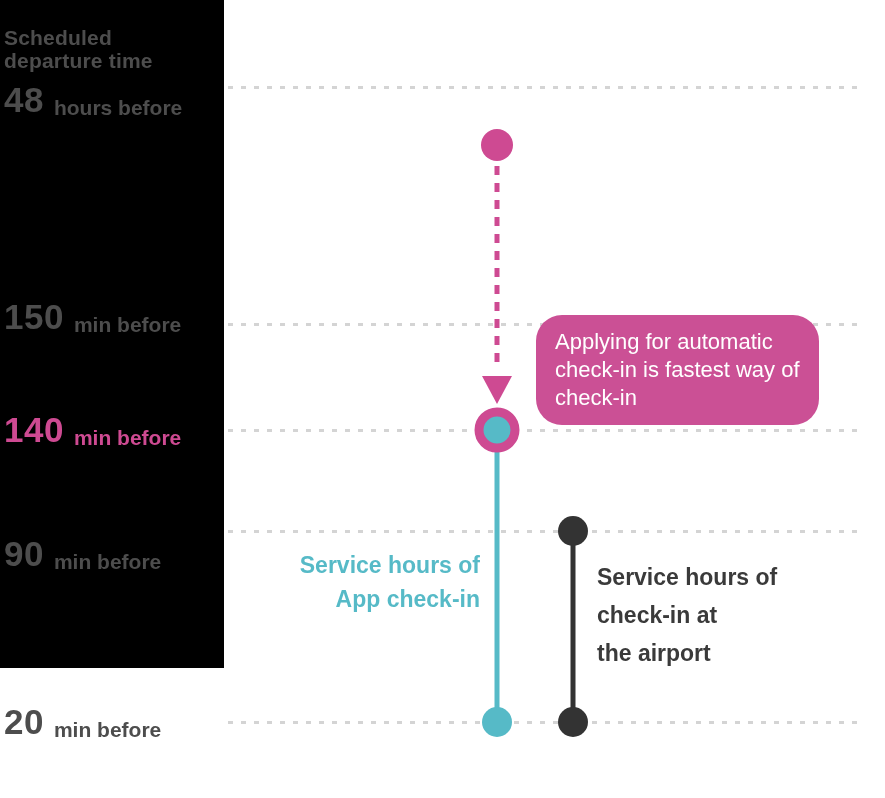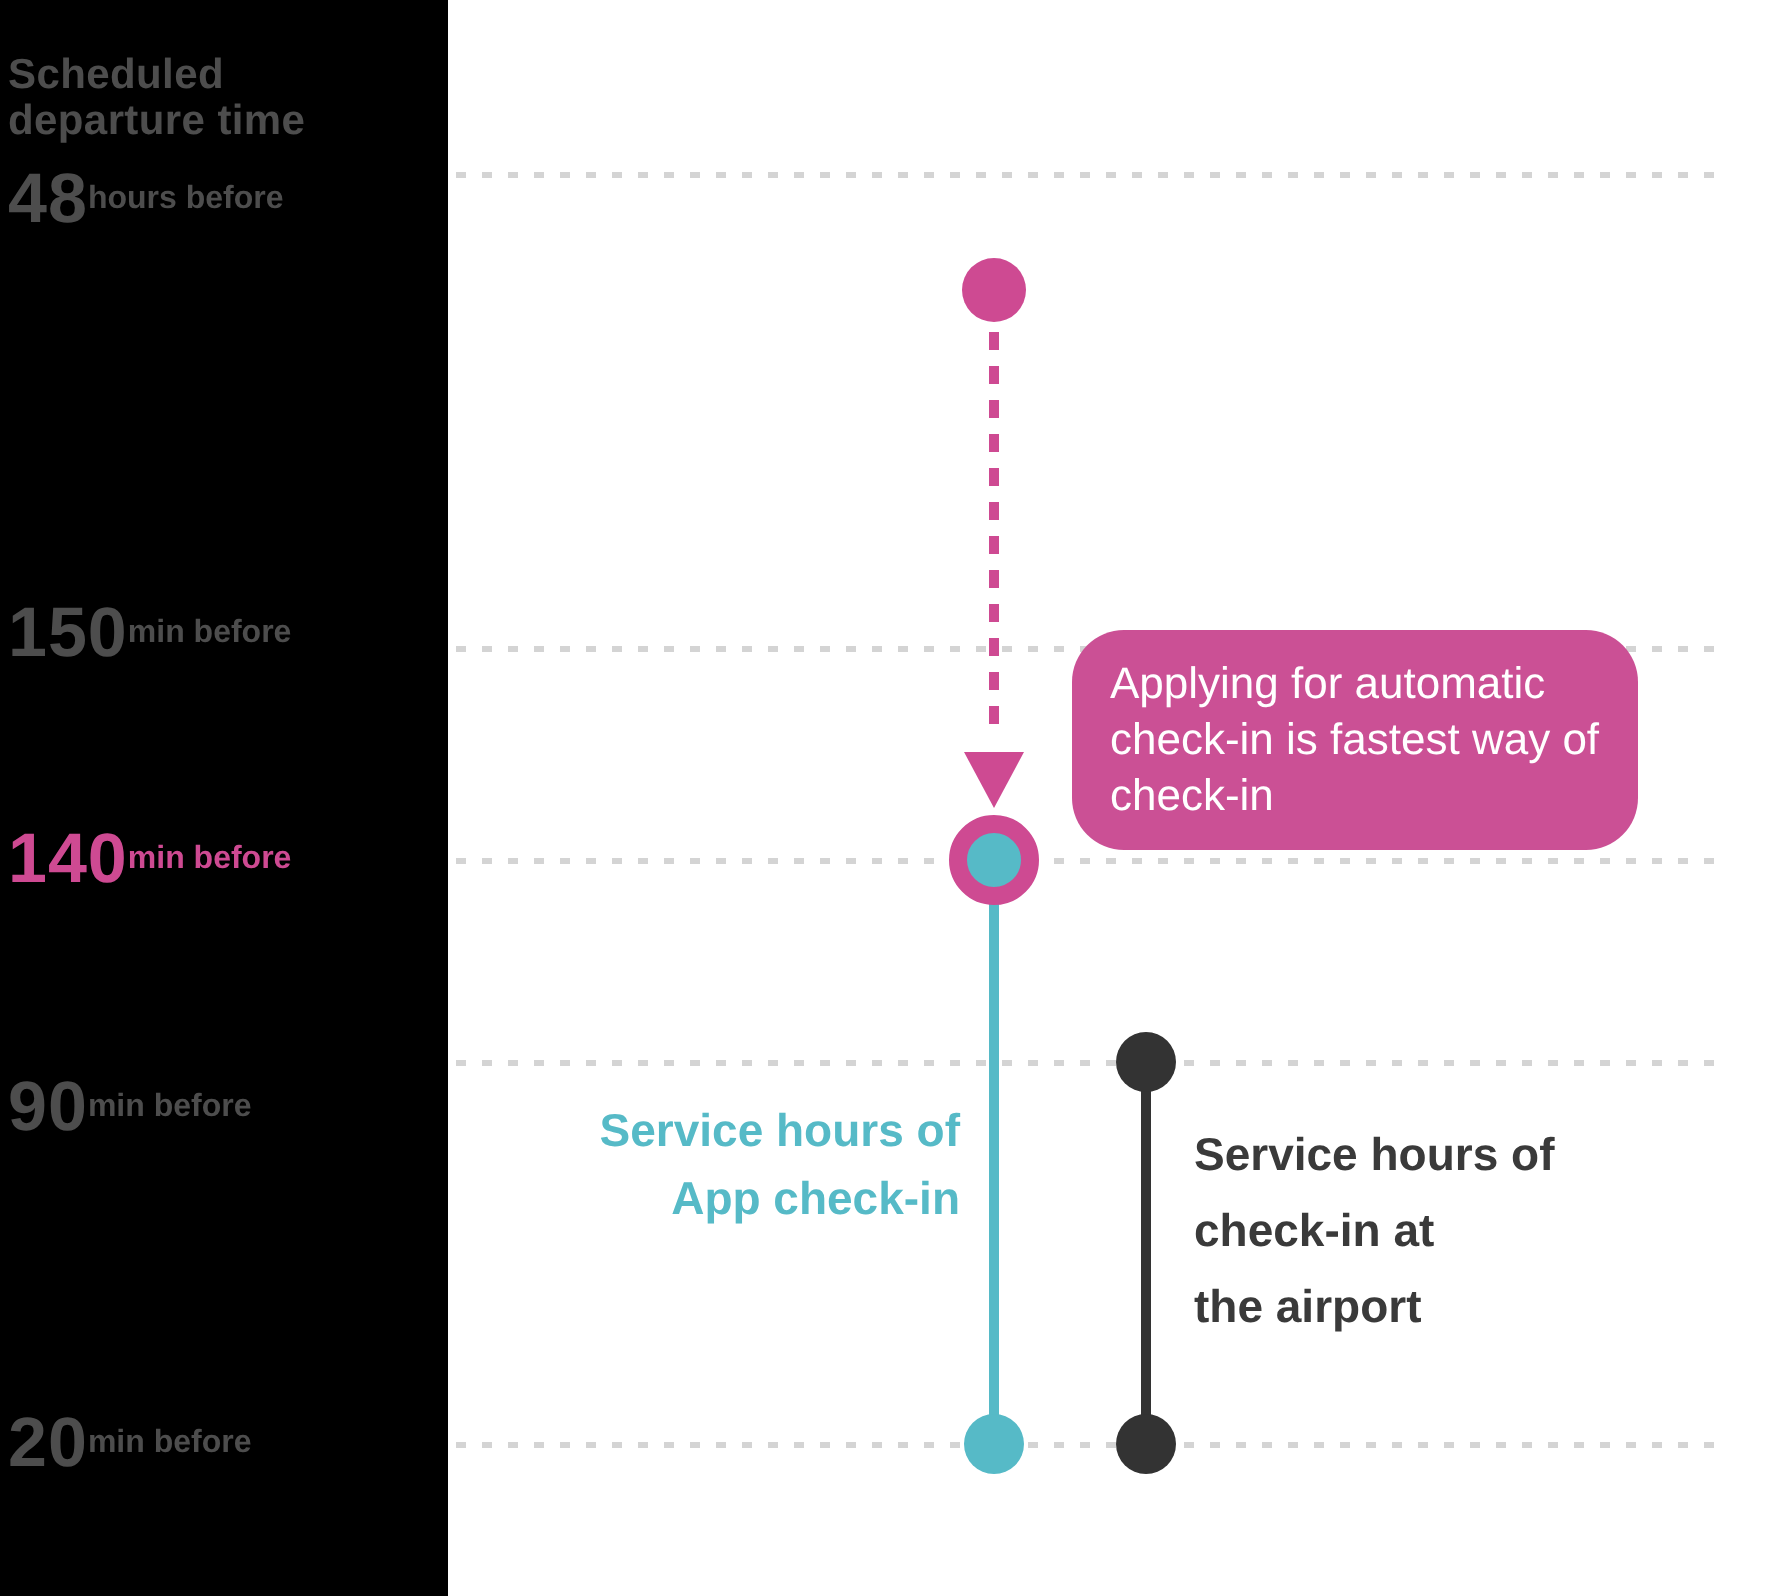--- a/index.html
+++ b/index.html
@@ -9,35 +9,35 @@
     --main_bg:#ffffff; --dark_text:#3a3a3a;
   }
   html,body{margin:0;padding:0;}
   .stage{
     position:relative;width:885px;height:798px;overflow:hidden;
     background:var(--main_bg);
     font-family:"Liberation Sans", sans-serif;
   }
   
   .sidebar{
-    position:absolute;left:0;top:0;width:224px;height:798px;
+    position:absolute;left:0;top:0;width:224px;height:668px;
     background:var(--sidebar_bg);
   }
   .sched-heading{
     position:absolute;left:4px;top:26px;
     color:var(--sidebar_text);font-size:21px;font-weight:700;
     line-height:23px;white-space:pre-line;letter-spacing:.2px;
   }
   .time-row{
     position:absolute;left:4px;transform:translateY(-50%);
-    display:flex;align-items:center;white-space:nowrap;
+    display:flex;align-items:flex-end;gap:10px;white-space:nowrap;
     color:var(--sidebar_text);
   }
   .time-row .num{font-size:35px;font-weight:700;letter-spacing:.5px;}
-  .time-row .unit{font-size:16px;font-weight:700;}
+  .time-row .unit{font-size:21px;font-weight:700;}
   .time-row.pink{color:var(--pink);}
   
   .gridline{
     position:absolute;left:228px;width:634px;height:3px;
     background:repeating-linear-gradient(90deg,var(--gridline) 0 5px,transparent 5px 13px);
   }
   
   .overlay{position:absolute;left:0;top:0;width:885px;height:798px;}
   
   .apply-label{

